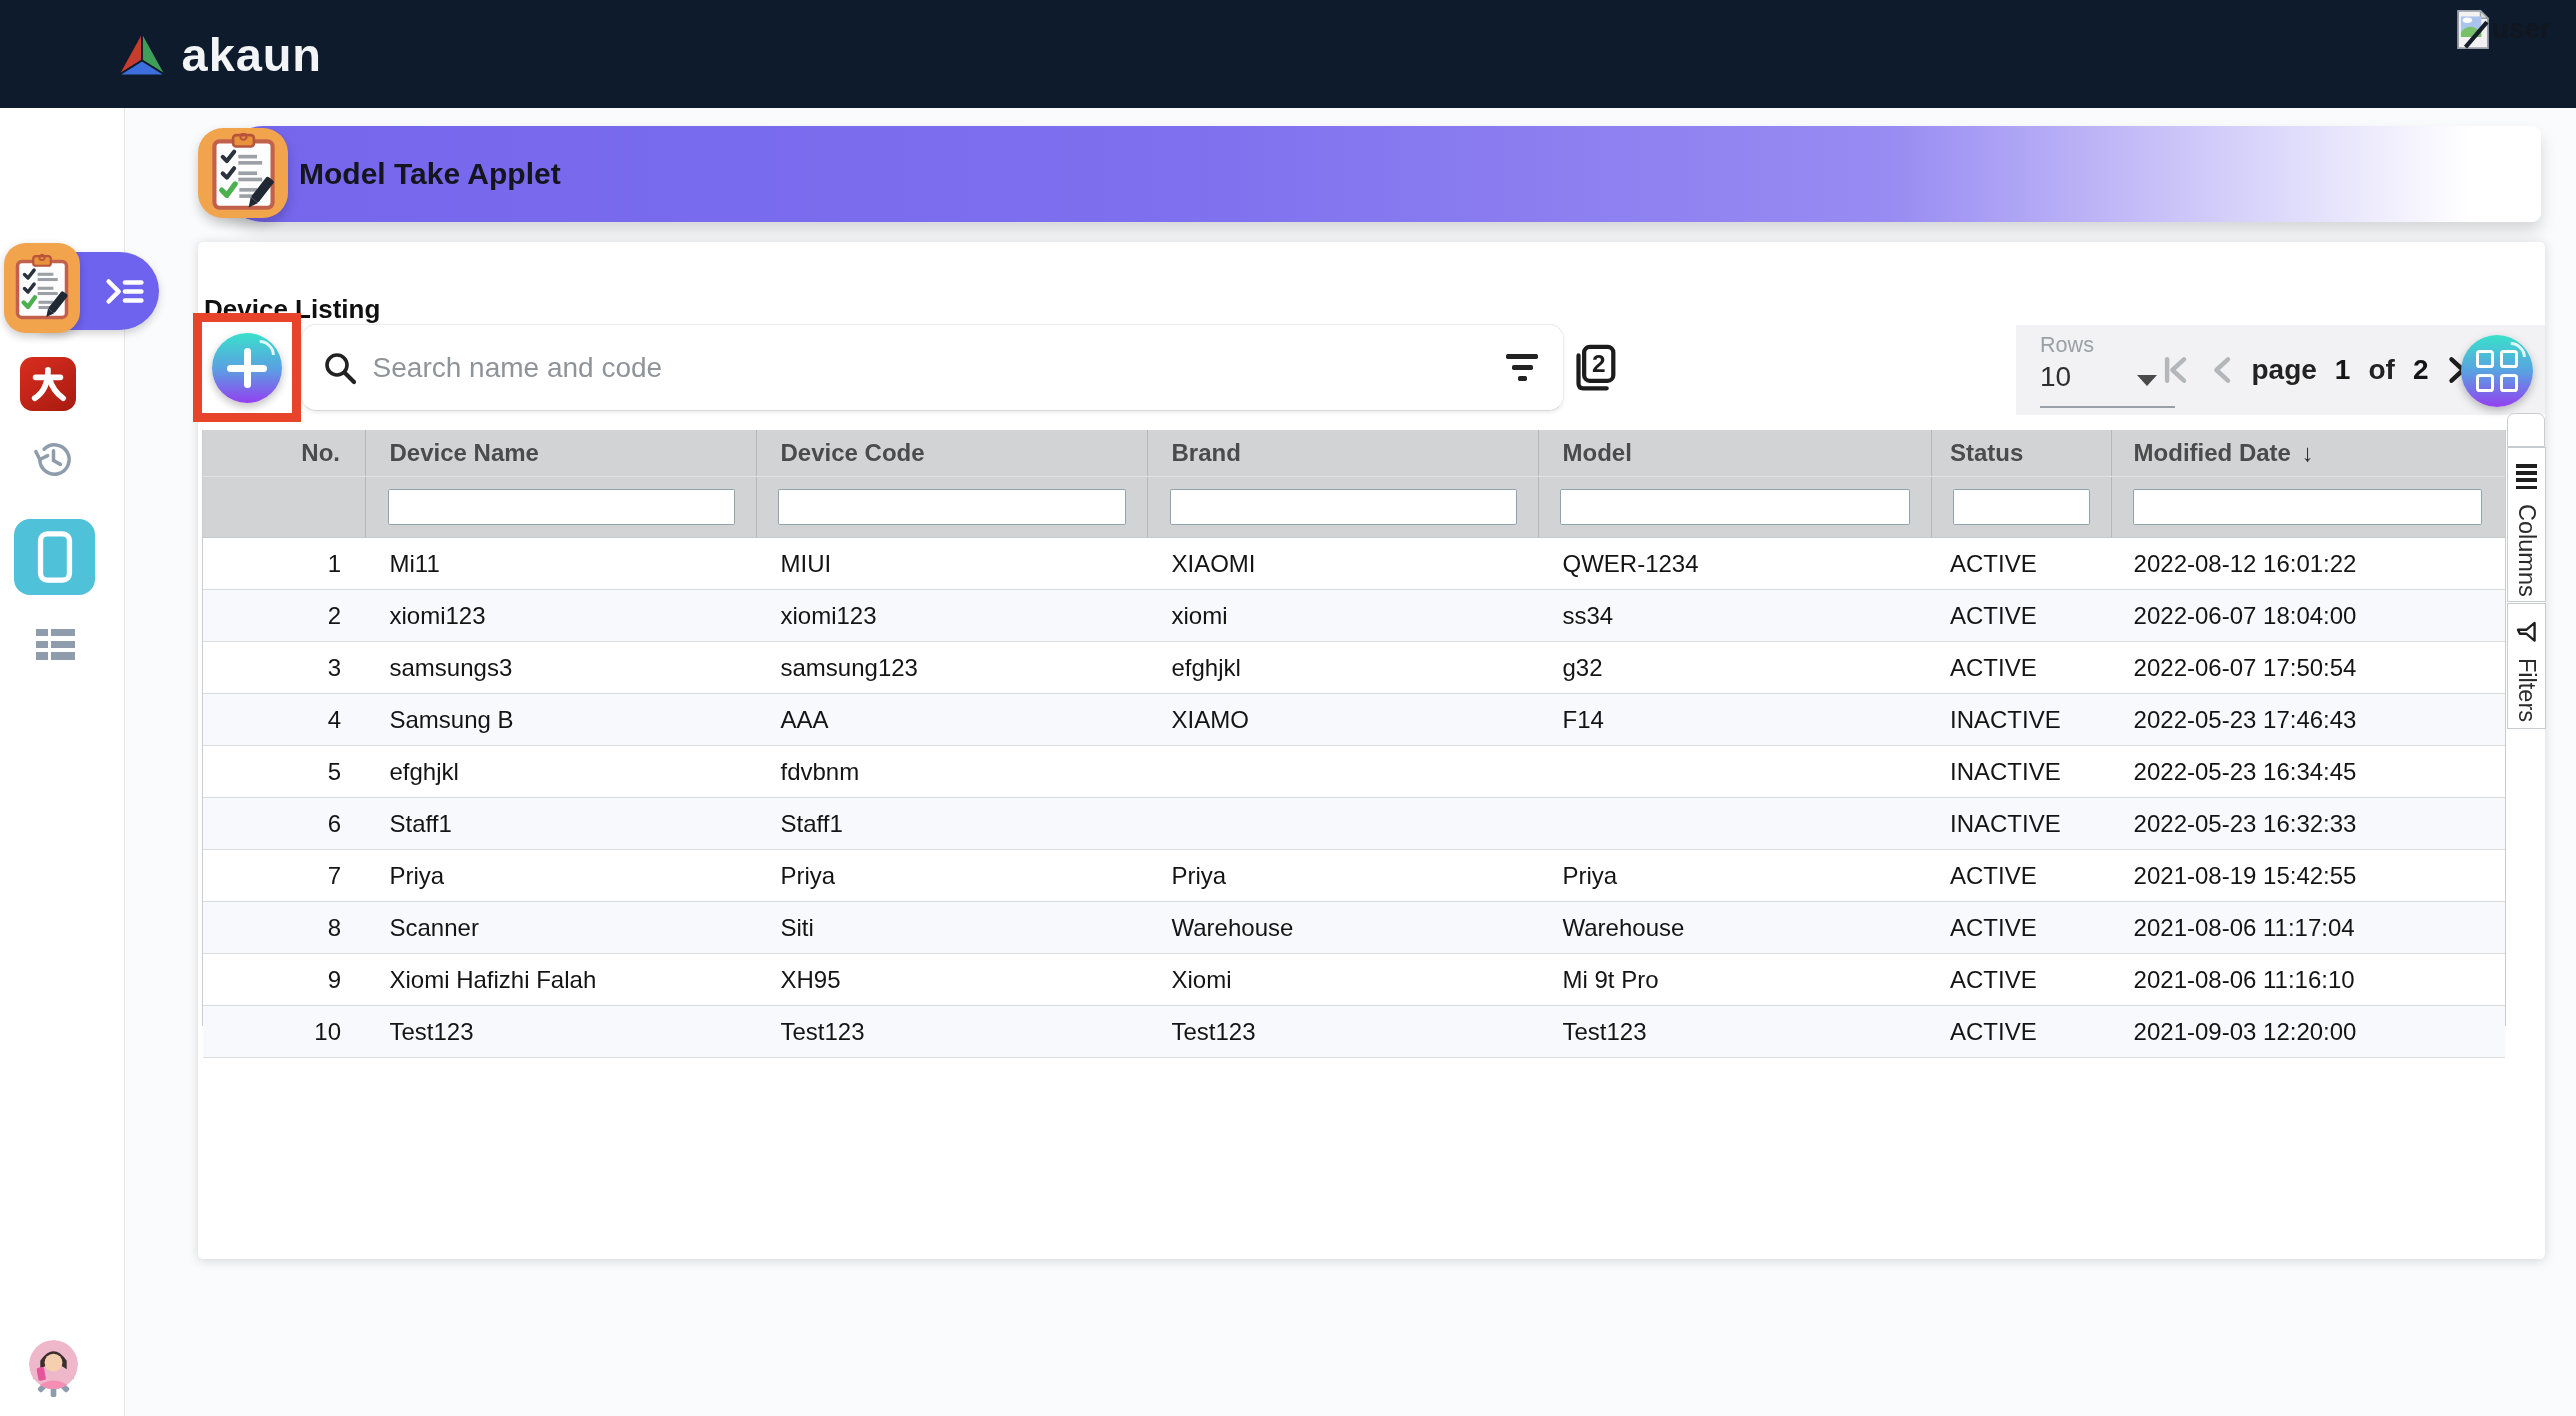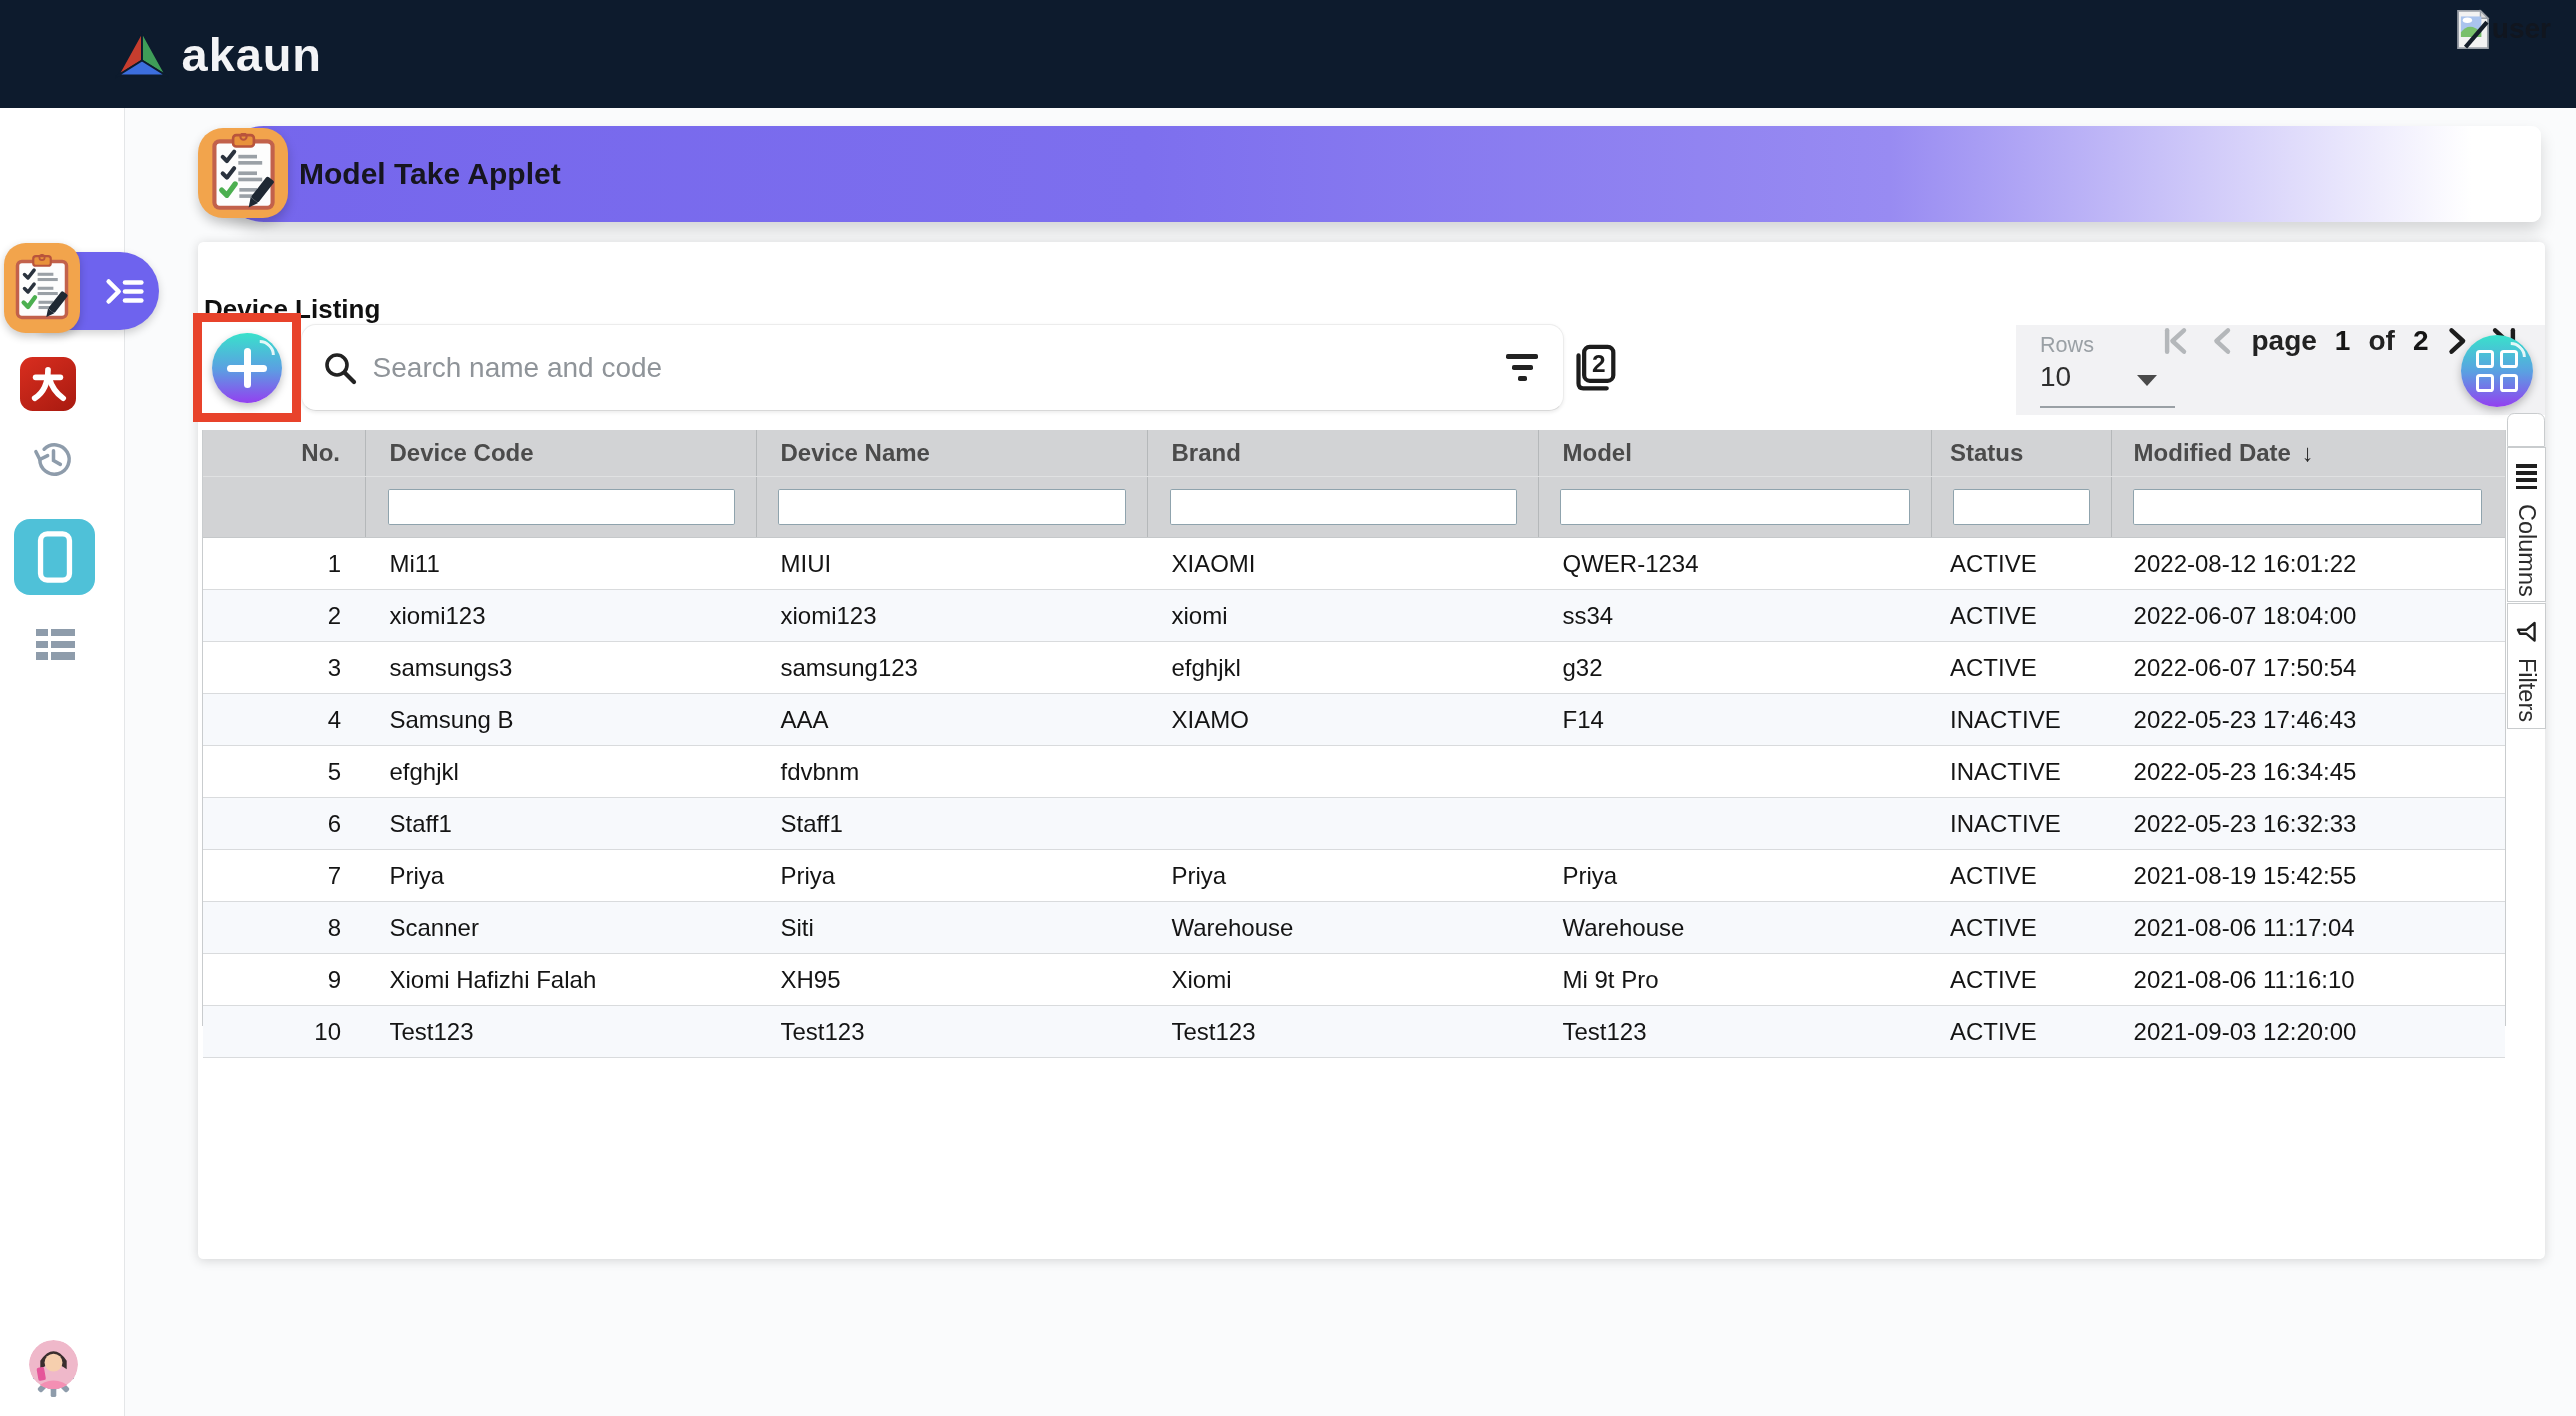--- a/index.html
+++ b/index.html
@@ -66,21 +66,21 @@
   #icon-filterlist i{display:block;height:4.5px;background:#222;border-radius:1.8px;}
   #icon-pages{position:absolute;left:1571px;top:344px;cursor:pointer;}
   
   #ctrl-panel{position:absolute;left:2016px;top:325px;width:529px;height:90px;background:#f2f2f4;}
   #rows-label{position:absolute;left:24px;top:7.2px;font-size:21.6px;color:#9aa0a5;}
   #rows-select{position:absolute;left:24px;top:36px;width:126px;height:40px;cursor:pointer;}
   #rows-value{font-size:28px;color:#2e2e2e;}
   #rows-caret{position:absolute;right:9px;top:14.4px;width:0;height:0;
     border-left:10px solid transparent;border-right:10px solid transparent;border-top:11.7px solid #4a4a4a;}
   #rows-underline{position:absolute;left:24px;top:81px;width:135px;height:1.8px;background:#9aa0a5;}
-  #pagination{position:absolute;left:144px;top:0;height:90px;display:flex;align-items:flex-start;gap:18px;}
+  #pagination{position:absolute;left:144px;top:0;height:90px;display:flex;align-items:center;gap:18px;}
   .pg-txt{font-size:28px;font-weight:600;color:#222;}
   .pg-num{font-size:28px;font-weight:800;color:#151515;}
   .pg-btn{display:flex;align-items:center;cursor:pointer;}
   #grid-btn{left:2461px;top:335px;width:72px;height:72px;z-index:6;}
   #grid-icon{position:absolute;left:15.3px;top:15.3px;width:41px;height:41px;display:grid;
     grid-template-columns:18px 18px;grid-template-rows:18px 18px;gap:5.4px;}
   #grid-icon i{border:3.6px solid #fff;border-radius:3.6px;box-sizing:border-box;}
   
   #table{position:absolute;left:202px;top:430px;width:2304px;height:596px;background:#fff;
     border:0.9px solid #c9ccce;border-top:none;box-sizing:border-box;}
@@ -315,22 +315,22 @@
       <i></i>
       <i></i>
       <i></i>
       <i></i>
     </span>
 </div>
 
 <div id="table">
   <div class="t-head">
     <div class="hc c0 sep">No.</div>
+    <div class="hc c1 sep">Device Name</div>
     <div class="hc c2 sep">Device Code</div>
-    <div class="hc c1 sep">Device Name</div>
     <div class="hc c3 sep">Brand</div>
     <div class="hc c4 sep">Model</div>
     <div class="hc c5 sep">Status</div>
     <div class="hc c6">
       <span>Modified Date</span>
       <span id="sort-arrow">↓</span>
     </div>
   </div>
   <div class="t-filter">
     <div class="f-cell c0 sep"></div>

